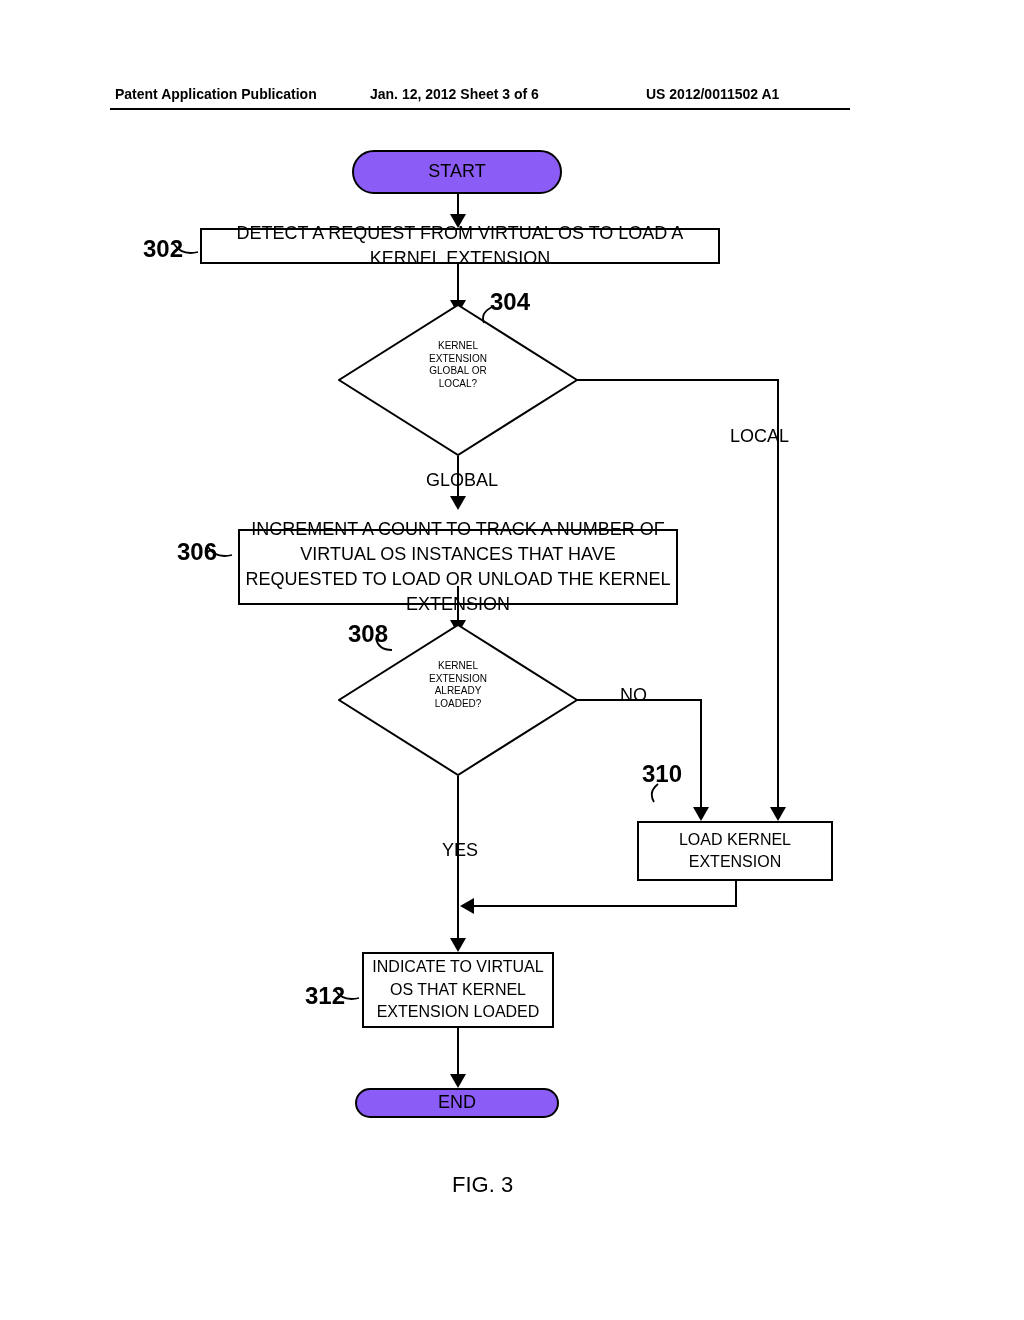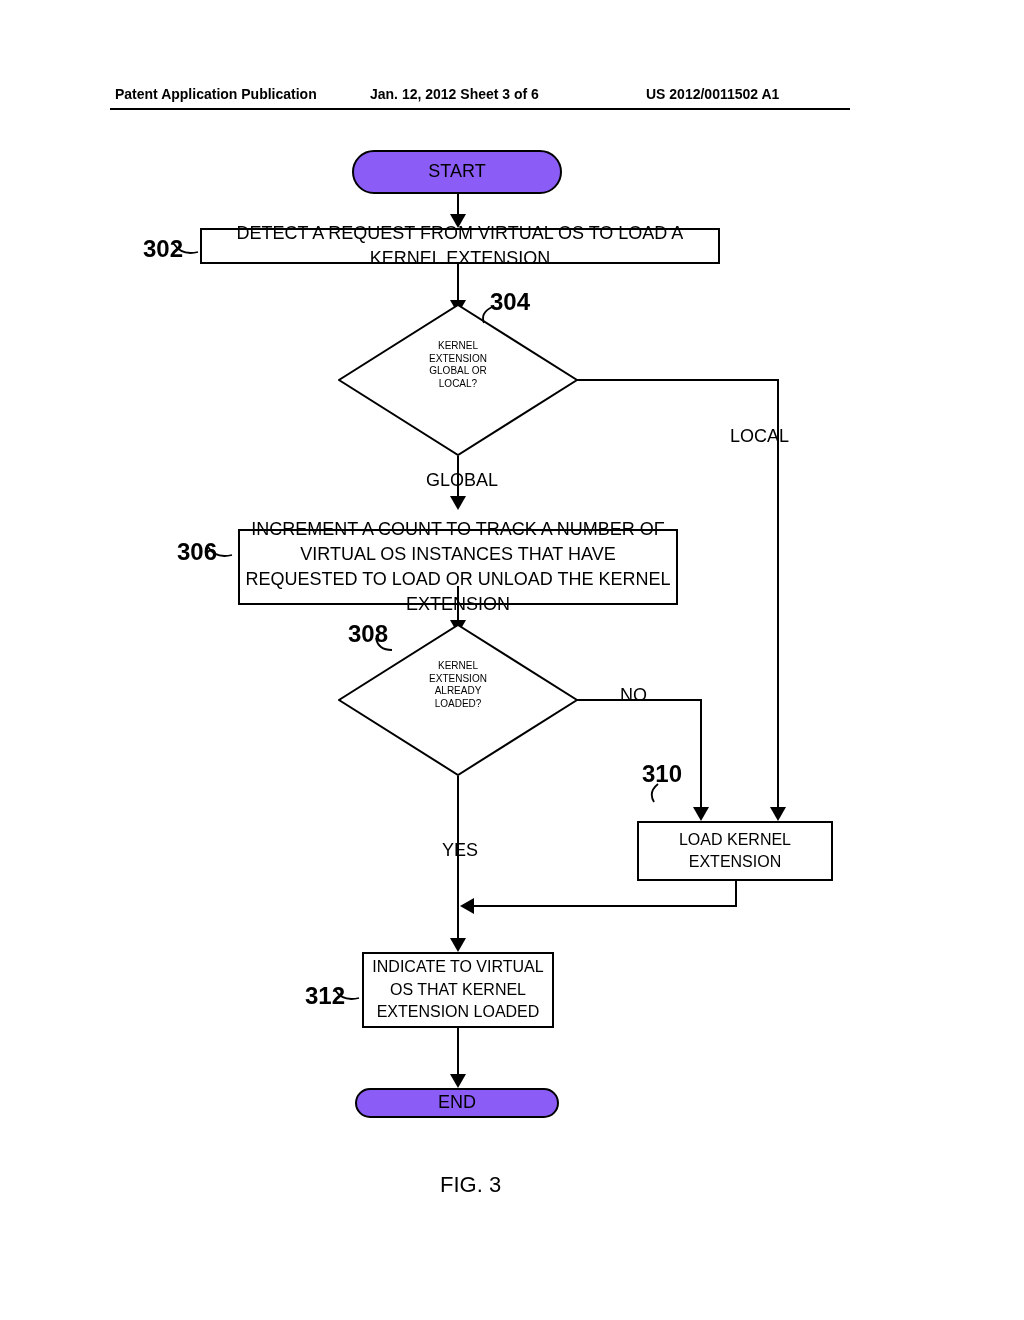--- a/index.html
+++ b/index.html
@@ -242,16 +242,16 @@
         <path d="M2 2 Q 10 14 26 10" stroke="#000" stroke-width="1.8" fill="none"></path>
       </svg>
 
     <div class="vline" style="left: 457px; top: 878px; height: 48px;"></div>
     <div class="arrowhead-down" style="left: 450px; top: 924px;"></div>
 
     <div class="terminator" style="left: 355px; top: 938px; width: 204px; height: 30px;">
       <span>END</span>
     </div>
 
-    <span class="figlabel" style="left: 440px; top: 1022px;">FIG. 3</span>
+    <span class="figlabel" style="left: 452px; top: 1022px;">FIG. 3</span>
 
   </div>
 </div>
 
 </body></html>

